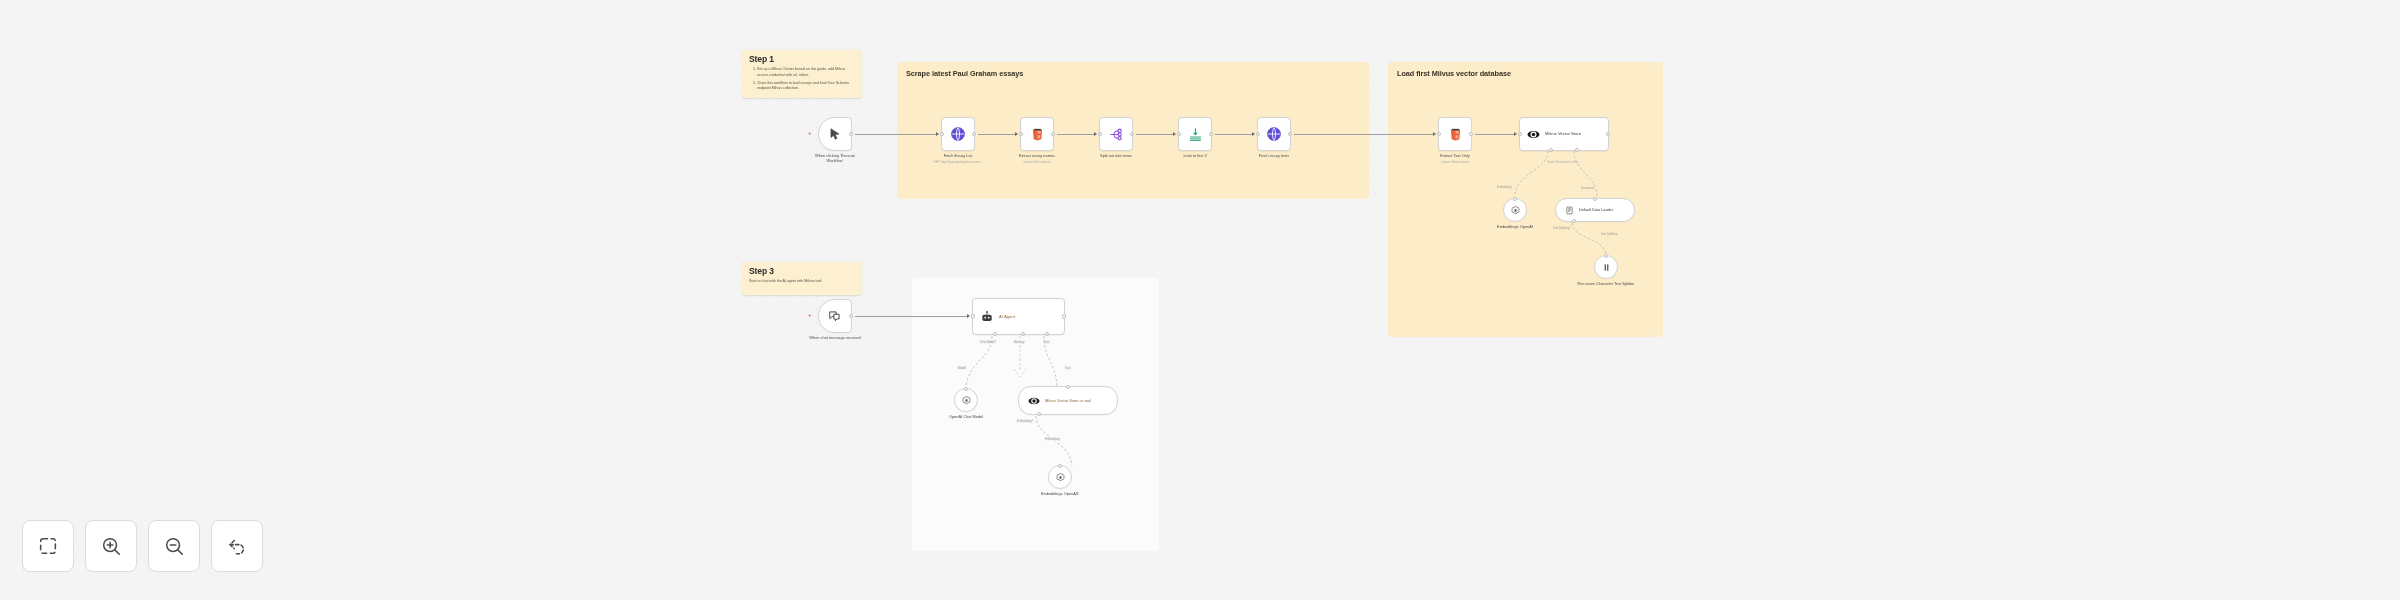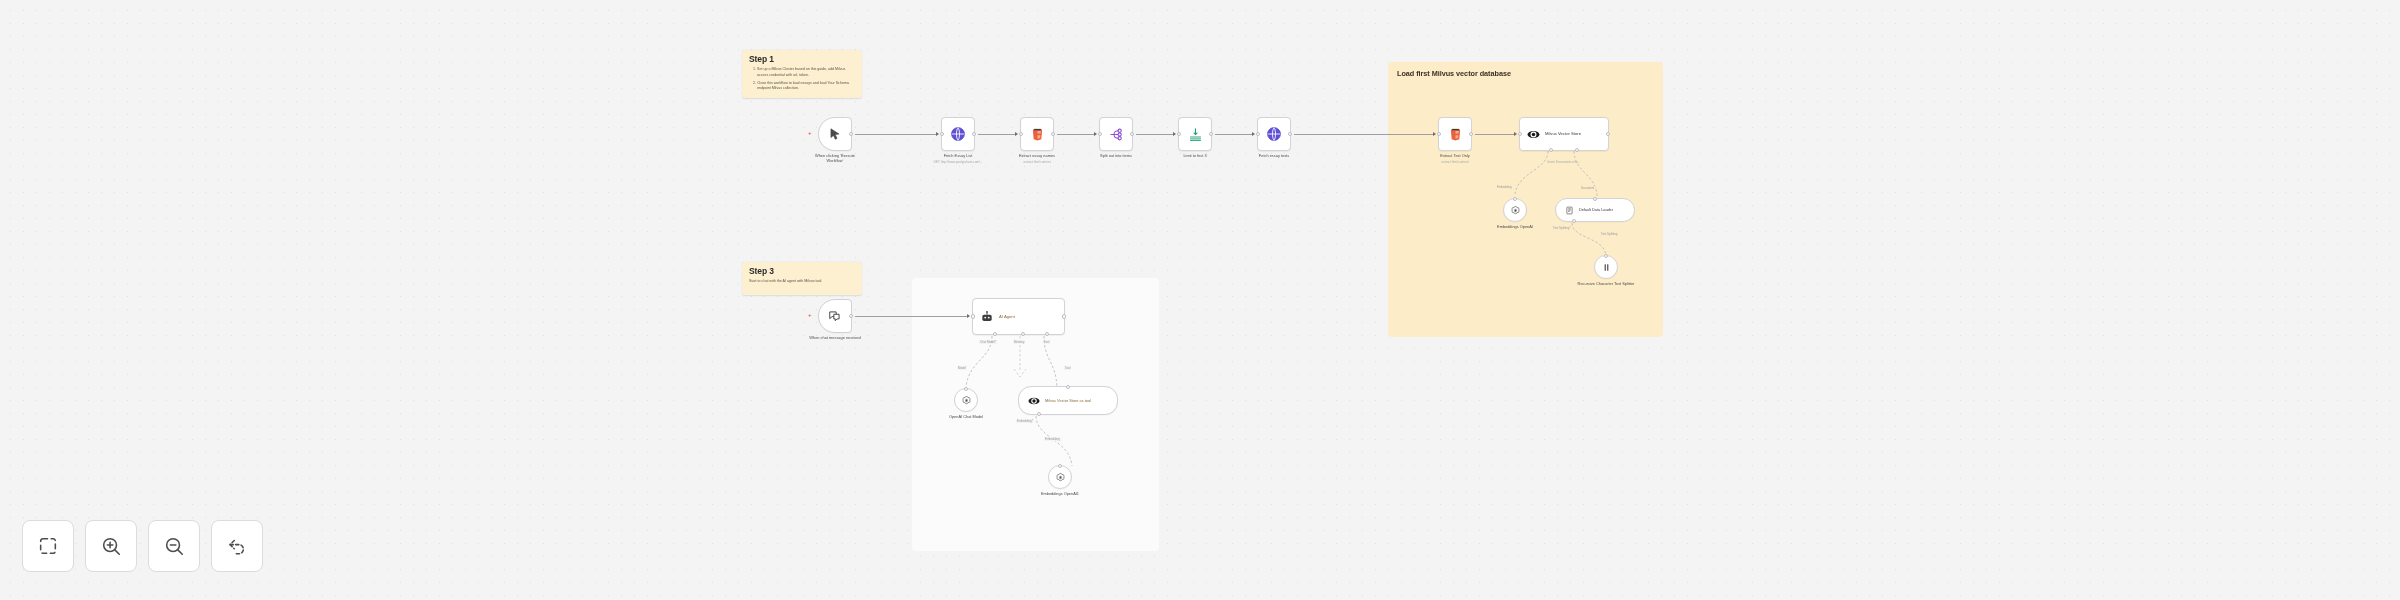--- a/index.html
+++ b/index.html
@@ -206,20 +206,23 @@
 <div id="canvas">
 
   <div class="sticky" style="left:742px; top:50px; width:120px; height:48px;">
     <h3>Step 1</h3>
     <ol>
       <li>Set up a Milvus Cluster based on this guide, add Milvus access credential with url, token.</li>
       <li>Close this workflow to load essays and load Your Schema endpoint Milvus collection.</li>
     </ol>
   </div>
 
+  <div class="group" style="left:897px; top:62px; width:472px; height:137px;">
+    <div class="gtitle">Scrape latest Paul Graham essays</div>
+  </div>
 
   <div class="group" style="left:1388px; top:62px; width:275px; height:275px;">
     <div class="gtitle">Load first Milvus vector database</div>
   </div>
 
   <div class="plus" style="left:808px; top:130px;">+</div>
   <div class="node trigger" style="left:818px; top:117px;">
     <svg width="14" height="14" viewBox="0 0 24 24" fill="#4a4a4d" stroke="#4a4a4d" stroke-width="1">
       <path d="M5 3 L19 12 L12.5 13 L15.5 19.5 L12.5 21 L9.5 14.5 L5 18 Z"></path>
     </svg>

